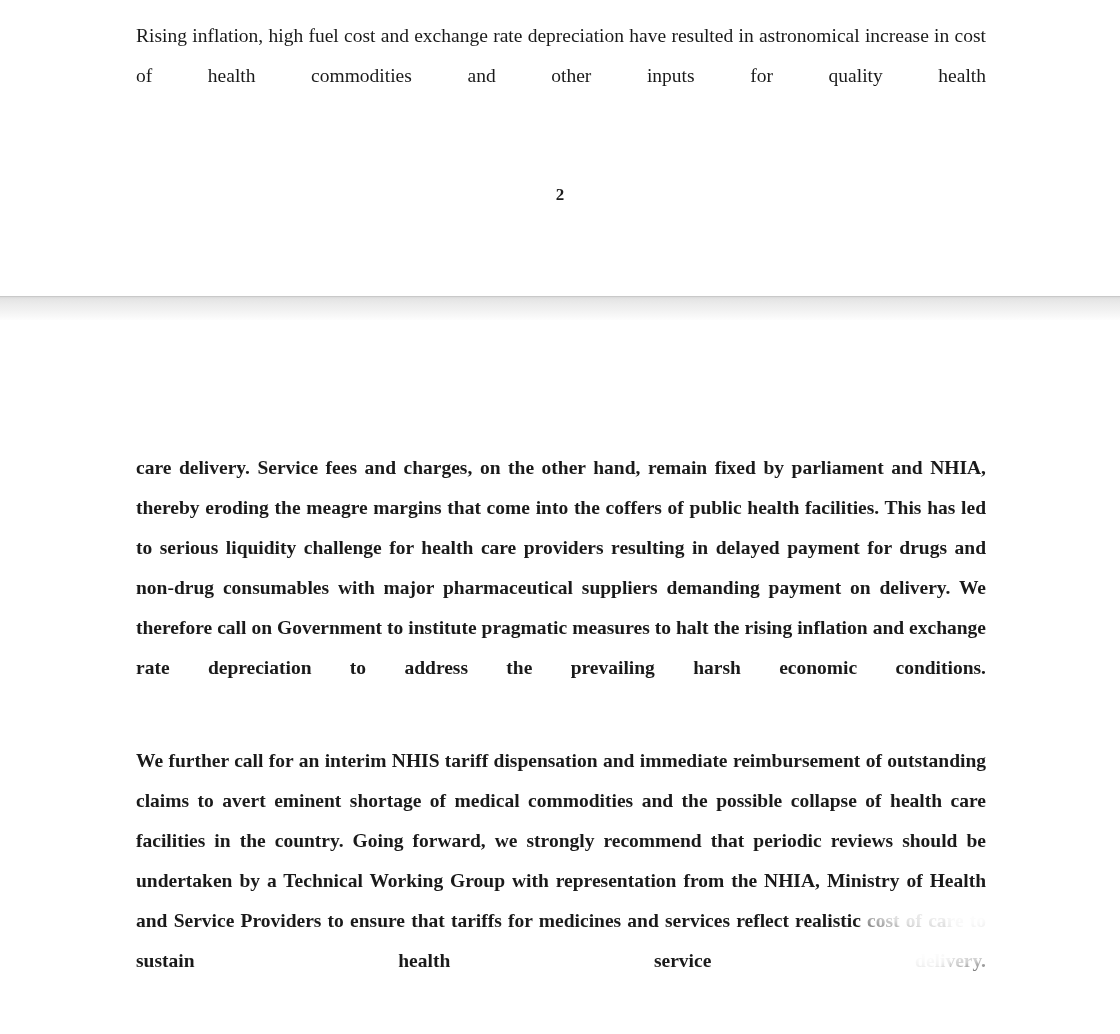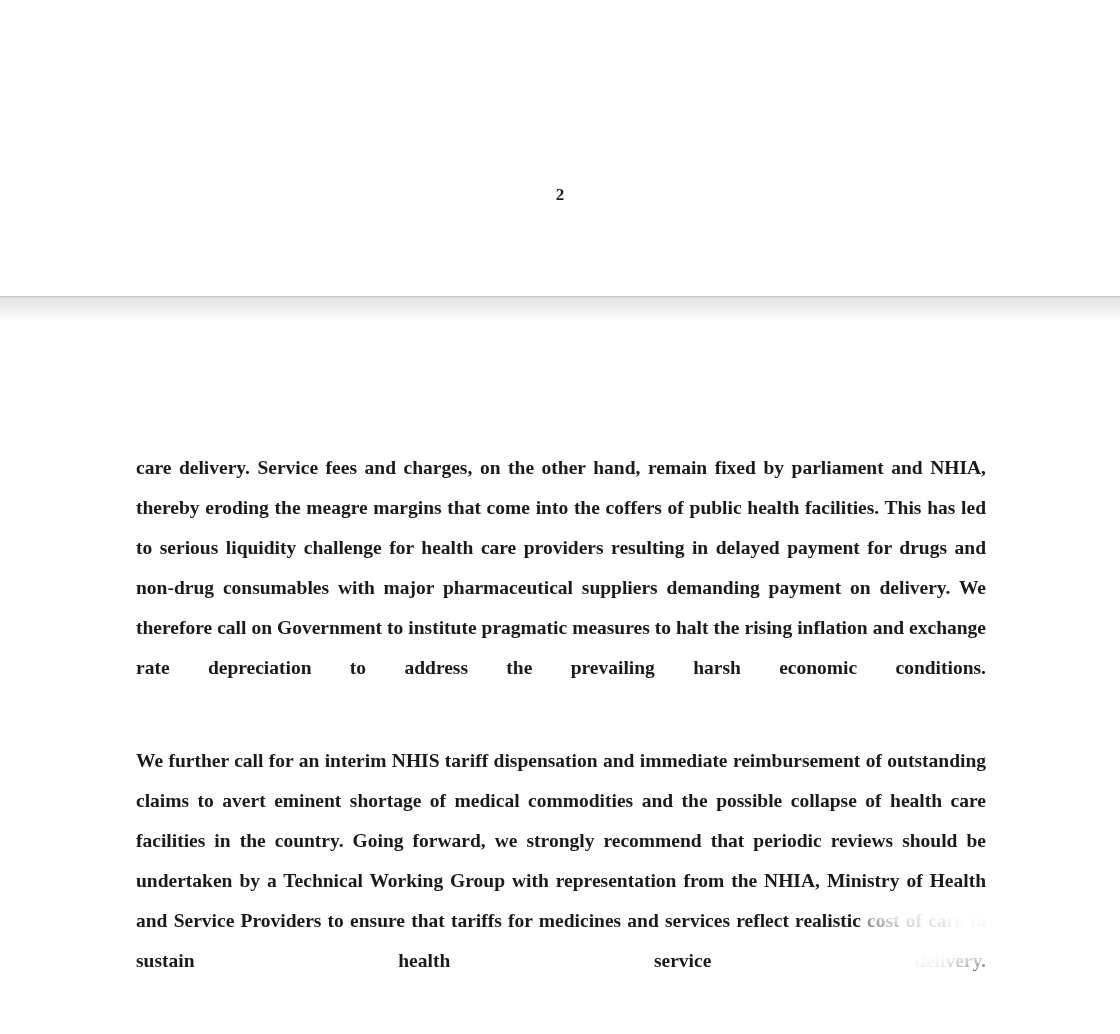--- a/index.html
+++ b/index.html
@@ -181,20 +181,21 @@
 </head>
 <body>
 
 <div id="doc-viewer">
 
   <div class="page" id="page-2">
 
     <div class="text-col" id="p2-body">
 
 
+      <p class="doc-para">Rising inflation, high fuel cost and exchange rate depreciation have resulted in astronomical increase in cost of health commodities and other inputs for quality health</p>
     </div>
 
     <div class="page-number" id="p2-pagenum">2</div>
   </div>
 
   <div id="page-separator">
     <div class="sep-top-line"></div>
   </div>
 
   <div class="page" id="page-3">

